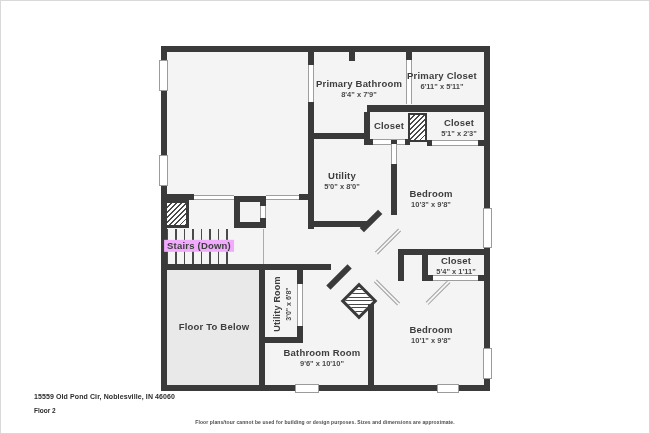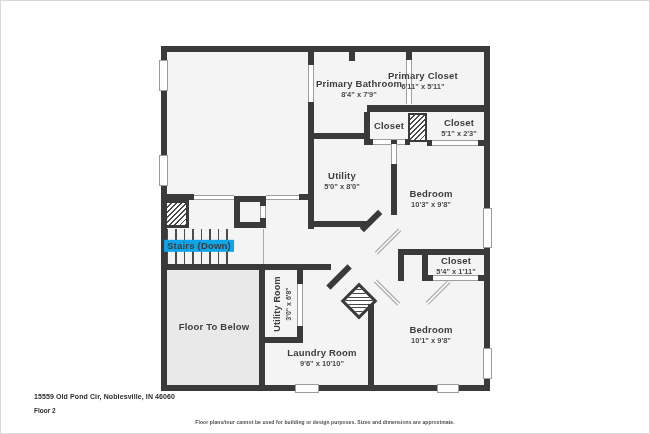--- a/index.html
+++ b/index.html
@@ -17,21 +17,21 @@
          border:2px solid #3a3a3a;}
   .hatch-thick{border-width:3px;}
   .stairs{background:repeating-linear-gradient(90deg,#4a4a4a 0 1.2px,rgba(0,0,0,0) 1.2px 8.5px);}
   .tl{background:#aaaaaa;}
   .thin-diag{border-left:1px solid #9e9e9e;border-right:1px solid #9e9e9e;}
   .room{position:absolute;transform:translate(-50%,-50%);text-align:center;color:#3d3d3d;
         white-space:nowrap;line-height:1.3;}
   .room .nm{font-weight:700;font-size:9.5px;letter-spacing:.2px;}
   .room .dm{font-weight:600;font-size:7.5px;color:#4a4a4a;}
   .rot{transform:translate(-50%,-50%) rotate(-90deg);}
-  .lblbg{background:#0ea5e9;padding:0 3px;}
+  .lblbg{background:#f0abfc;padding:0 3px;}
   .footer-address{position:absolute;left:33px;top:392px;font-size:7px;font-weight:700;color:#2b2b2b;letter-spacing:.1px;}
   .footer-floor{position:absolute;left:33px;top:406px;font-size:6.5px;font-weight:700;color:#2b2b2b;}
   .footer-disclaimer{position:absolute;left:0;top:418px;width:100%;text-align:center;
         font-size:5px;font-weight:700;color:#4d4d4d;letter-spacing:.1px;}
 </style>
 </head>
 <body>
 
 <div class="page">
   <div class="plan">
@@ -107,21 +107,21 @@
     <i class="dh" style="left:265px;top:194px;width:33px;height:5px"></i>
     <i class="w" style="left:298px;top:193px;width:9px;height:6px"></i>
     <i class="hatch hatch-thick" style="left:163px;top:199px;width:25px;height:28px"></i>
     <i class="stairs" style="left:166px;top:228px;width:67px;height:35px"></i>
     <i class="tl" style="left:262px;top:228px;width:1px;height:35px"></i>
 
     <div class="room" style="left:358px;top:88px">
       <div class="nm">Primary Bathroom</div>
       <div class="dm">8'4" x 7'9"</div>
     </div>
-    <div class="room" style="left:422px;top:80px">
+    <div class="room" style="left:441px;top:80px">
       <div class="nm">Primary Closet</div>
       <div class="dm">6'11" x 5'11"</div>
     </div>
     <div class="room" style="left:388px;top:125px">
       <div class="nm">Closet</div>
     </div>
     <div class="room" style="left:458px;top:127px">
       <div class="nm">Closet</div>
       <div class="dm">5'1" x 2'3"</div>
     </div>
@@ -137,21 +137,21 @@
       <div class="nm lblbg">Stairs (Down)</div>
     </div>
     <div class="room" style="left:213px;top:326px">
       <div class="nm">Floor To Below</div>
     </div>
     <div class="room rot" style="left:281px;top:303px">
       <div class="nm" style="font-size:9px">Utility Room</div>
       <div class="dm" style="font-size:7px">3'0" x 6'8"</div>
     </div>
     <div class="room" style="left:321px;top:357px">
-      <div class="nm">Laundry Room</div>
+      <div class="nm">Bathroom Room</div>
       <div class="dm">9'6" x 10'10"</div>
     </div>
     <div class="room" style="left:455px;top:265px">
       <div class="nm">Closet</div>
       <div class="dm">5'4" x 1'11"</div>
     </div>
     <div class="room" style="left:430px;top:334px">
       <div class="nm">Bedroom</div>
       <div class="dm">10'1" x 9'8"</div>
     </div>

